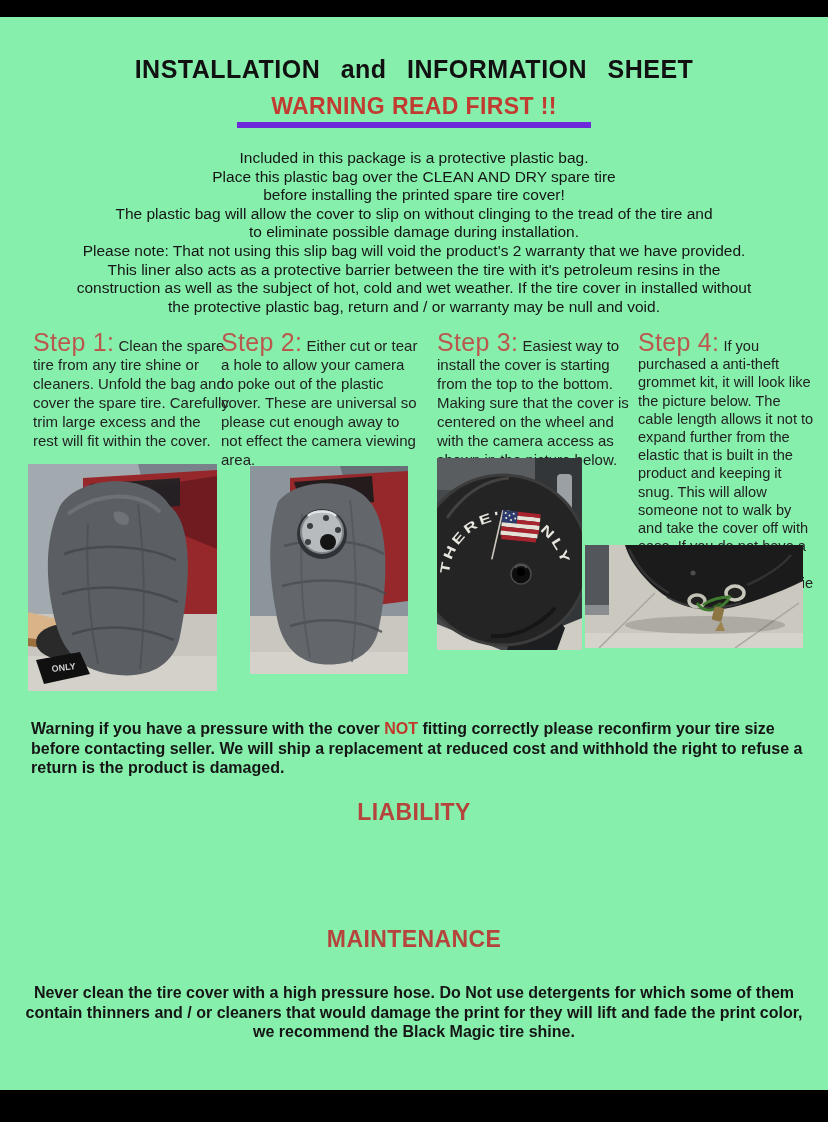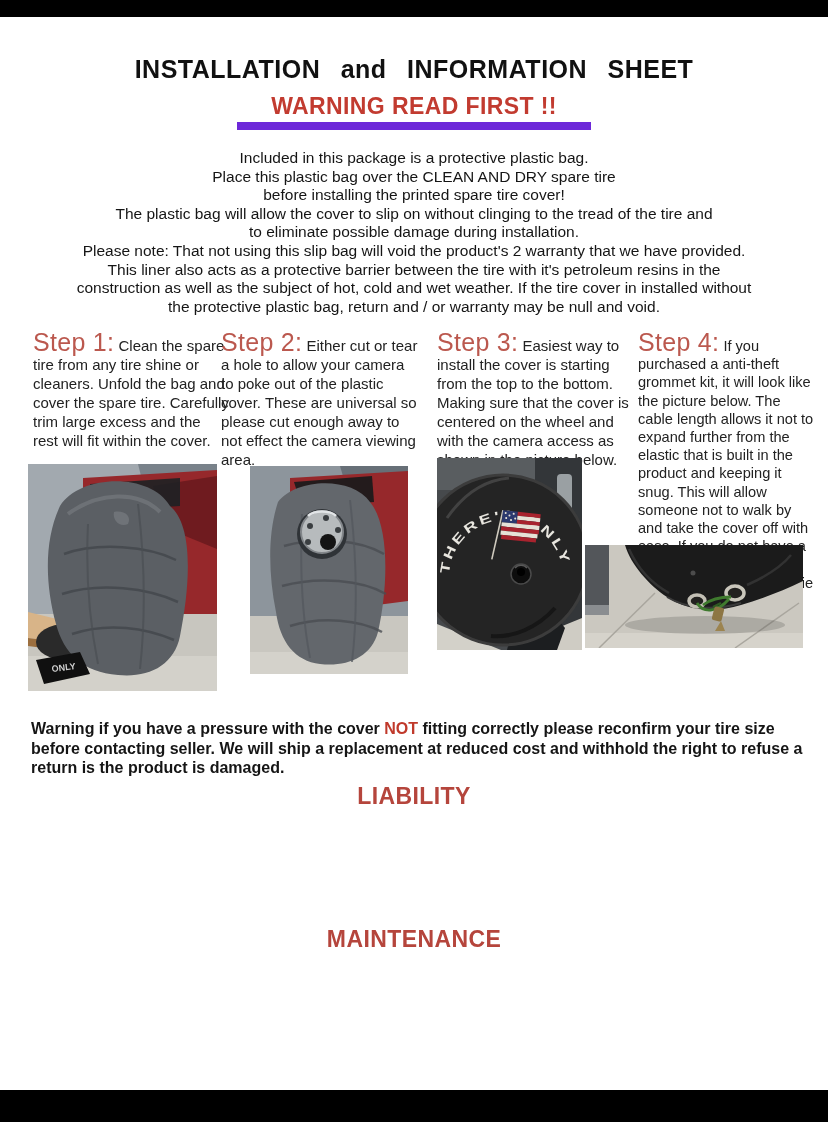--- a/index.html
+++ b/index.html
@@ -1,33 +1,33 @@
 <!DOCTYPE html>
 <html><head>
 <meta charset="utf-8">
 <style>
   html,body{margin:0;padding:0;background:#e9e9e9;}
   .sheet{
     position:relative;width:828px;height:1122px;margin:0 auto;
-    background:#ffffff;overflow:hidden;
+    background:#86efac;overflow:hidden;
     font-family:"Liberation Sans","DejaVu Sans",sans-serif;
     color:#1b1b1b;
   }
   .bar{position:absolute;left:0;width:100%;background:#000;}
   .bar-top{top:0;height:17px;}
   .bar-bottom{top:1090px;height:32px;}
 
   .doc-title{
     position:absolute;top:55px;left:0;width:100%;text-align:center;
     font-size:25px;font-weight:bold;letter-spacing:.5px;word-spacing:13px;color:#111;
   }
   .warn-head-wrap{position:absolute;top:93px;left:0;width:100%;text-align:center;}
   .warn-head{
     display:inline-block;font-size:23px;font-weight:bold;color:#c23b30;
-    border-bottom:8px solid #6d28d9;padding:0 34px 2px 34px;letter-spacing:.4px;
+    border-bottom:6px solid #6d28d9;padding:0 34px 2px 34px;letter-spacing:.4px;
   }
   .intro{
     position:absolute;top:149px;left:10px;width:808px;text-align:center;
     font-size:15.5px;font-weight:normal;line-height:18.6px;white-space:pre-line;color:#151515;
   }
 
   .step{position:absolute;font-size:15px;line-height:19px;color:#222;}
   .step .step-label{font-size:25px;color:#bb584e;letter-spacing:.3px;}
   .step-1{top:333px;left:33px;width:196px;}
   .step-2{top:333px;left:221px;width:198px;}
@@ -44,21 +44,21 @@
   .fit-warning{
     position:absolute;top:719px;left:31px;width:778px;
     font-size:16px;font-weight:bold;line-height:19.5px;color:#151515;
   }
   .fit-warning .not-red{color:#c0392b;margin-top:28px;}
 
   .section-head{
     position:absolute;left:0;width:100%;text-align:center;
     font-size:23px;font-weight:bold;color:#b5453c;letter-spacing:.4px;
   }
-  .head-liability{top:783px;}
+  .head-liability{top:799px;}
   .head-maintenance{top:926px;}
 
   .body-para{
     position:absolute;text-align:center;font-size:16px;font-weight:bold;
     line-height:19.5px;color:#151515;
   }
   .para-liability{top:811px;left:24px;width:780px;}
   .para-statelaw{top:881px;left:104px;width:620px;}
   .para-maintenance{top:983px;left:24px;width:780px;}
 </style>
@@ -202,16 +202,17 @@
       <rect x="128" y="62" width="10" height="14" rx="2" fill="#8d7644" transform="rotate(14 133 69)"></rect>
       <path d="M 130,86 L 136,76 L 140,86 Z" fill="#9c8450"></path>
     </svg>
   </div>
 
   <div class="fit-warning"><span>Warning if you have a pressure with the cover   </span><span class="not-red">NOT</span><span> fitting correctly please reconfirm your tire size before contacting seller. We will ship a replacement at reduced cost and withhold the right to refuse a return is the product is damaged.</span></div>
 
   <div class="section-head head-liability">LIABILITY</div>
 
   <div class="section-head head-maintenance">MAINTENANCE</div>
+  <div class="body-para para-maintenance">Never clean the tire cover with a high pressure hose.  Do Not  use detergents for which some of them contain thinners and / or cleaners that would damage the print for they will lift and fade the print color, we recommend the Black Magic tire shine.</div>
 
   <div class="bar bar-bottom"></div>
 
 </div>
 
 </body></html>

